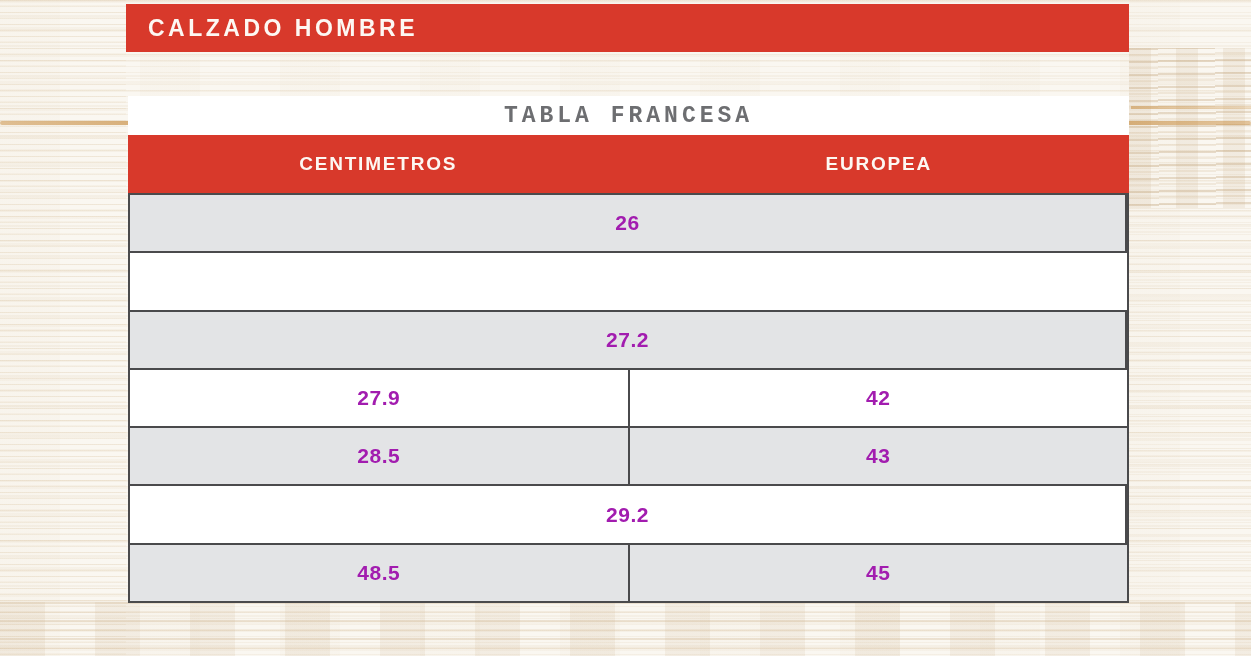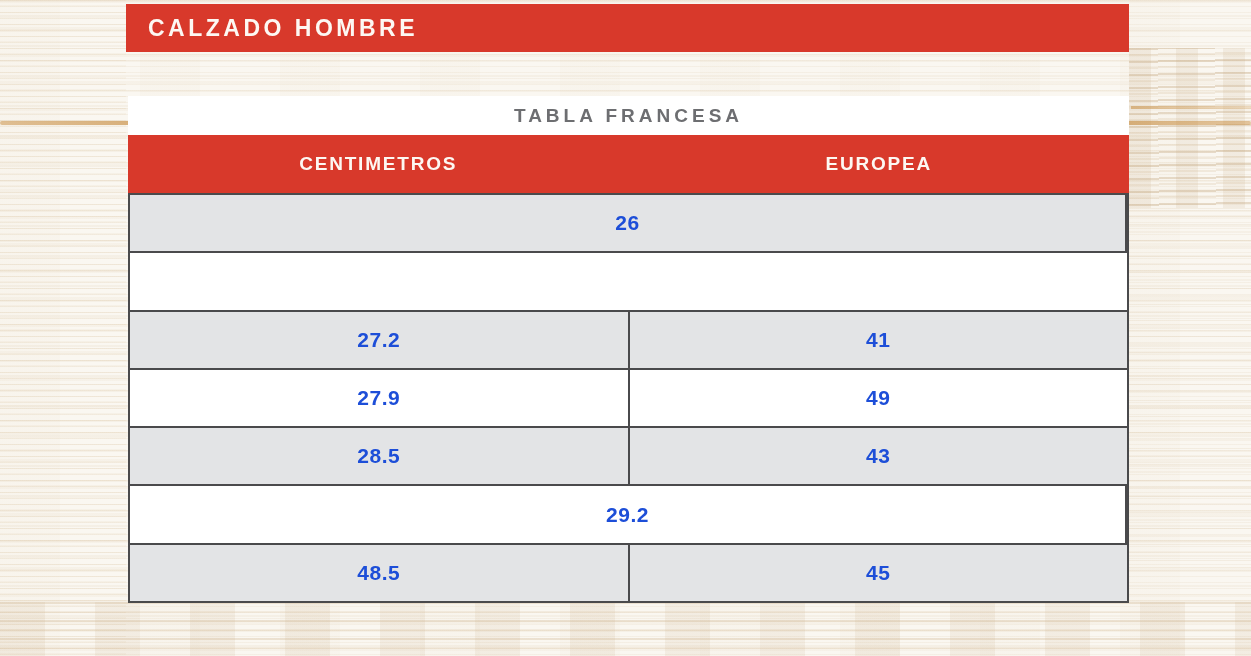--- a/index.html
+++ b/index.html
@@ -80,23 +80,24 @@
   }
   .subtitle-band {
     height: 39px;
     background: #ffffff;
     display: flex;
     align-items: center;
     justify-content: center;
   }
   .subtitle-text {
     color: #6d6e71;
-    font-size: 19px;
+    font-size: 23px;
     font-weight: bold;
     letter-spacing: 4px;
+    font-family: Liberation Mono, monospace;
   }
   .header-row {
     height: 58px;
     background: #d8392b;
     display: flex;
   }
   .header-cell {
     flex: 1;
     display: flex;
     align-items: center;
@@ -114,21 +115,21 @@
     background: #ffffff;
   }
   .table-row { flex: 1; display: flex; }
   .table-row:not(:last-child) { border-bottom: 2px solid #4a4a4c; }
   .table-row.alt { background: #e3e4e6; }
   .body-cell {
     flex: 1;
     display: flex;
     align-items: center;
     justify-content: center;
-    color: #1d4ed8;
+    color: #a21caf;
     font-size: 21px;
     font-weight: bold;
     letter-spacing: 0.5px;
   }
   .body-cell:first-child { border-right: 2px solid #4a4a4c; }
 </style>
 </head>
 <body>
 
 <div class="stage">
@@ -153,25 +154,24 @@
         <div class="header-cell">EUROPEA</div>
       </div>
     <div class="table-body" id="table-body">
         <div class="table-row alt">
           <div class="body-cell">26</div>
         </div>
         <div class="table-row">
         </div>
         <div class="table-row alt">
           <div class="body-cell">27.2</div>
-          <div class="body-cell">41</div>
         </div>
         <div class="table-row">
           <div class="body-cell">27.9</div>
-          <div class="body-cell">49</div>
+          <div class="body-cell">42</div>
         </div>
         <div class="table-row alt">
           <div class="body-cell">28.5</div>
           <div class="body-cell">43</div>
         </div>
         <div class="table-row">
           <div class="body-cell">29.2</div>
         </div>
         <div class="table-row alt">
           <div class="body-cell">48.5</div>

